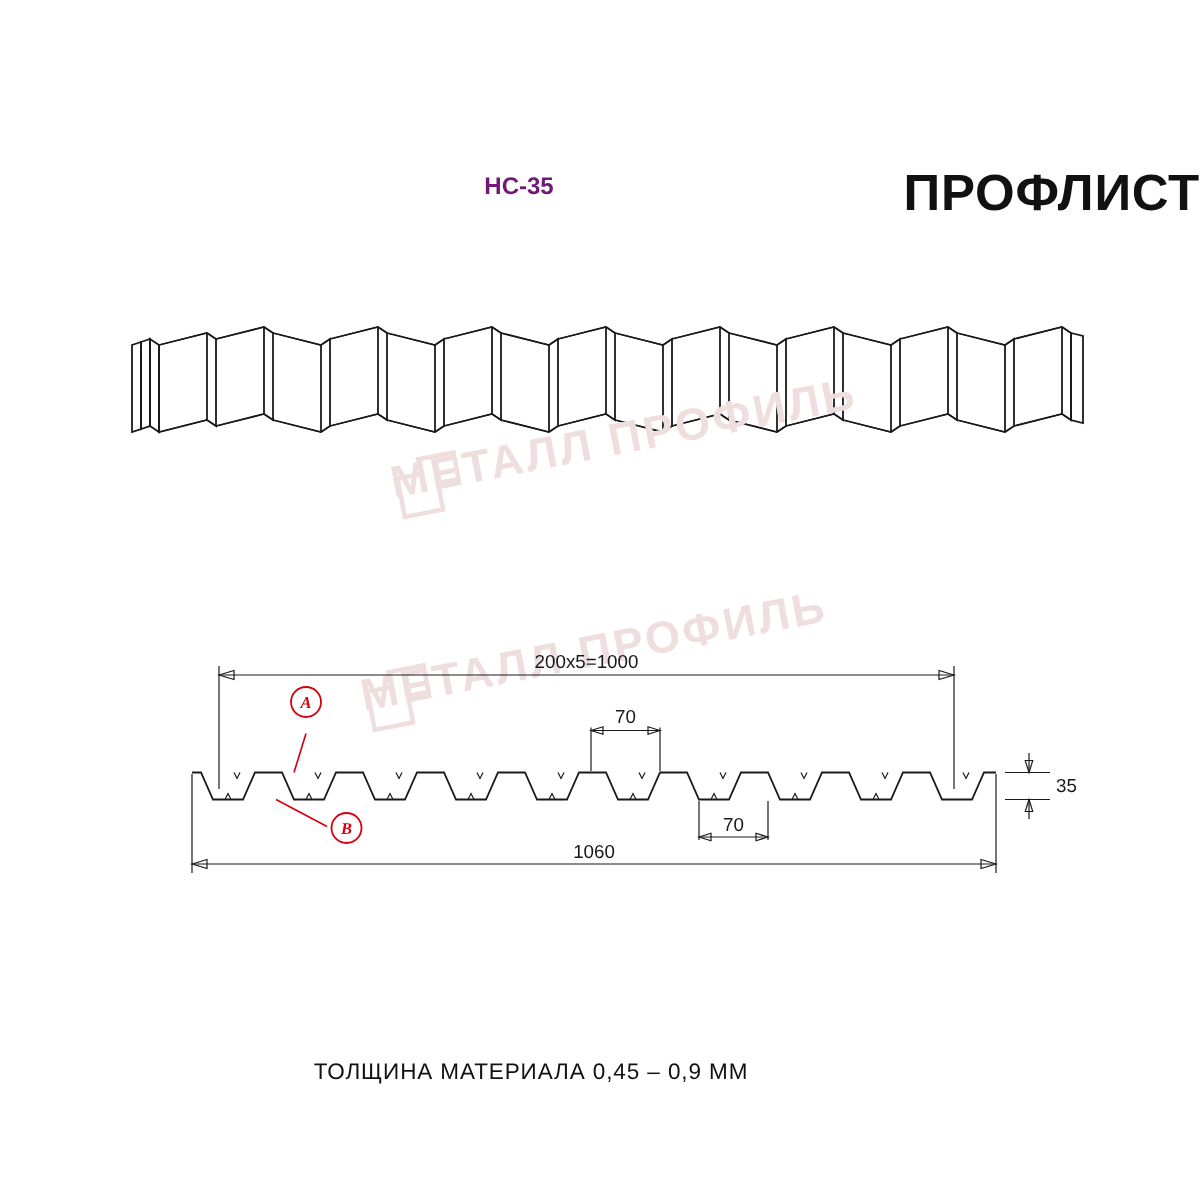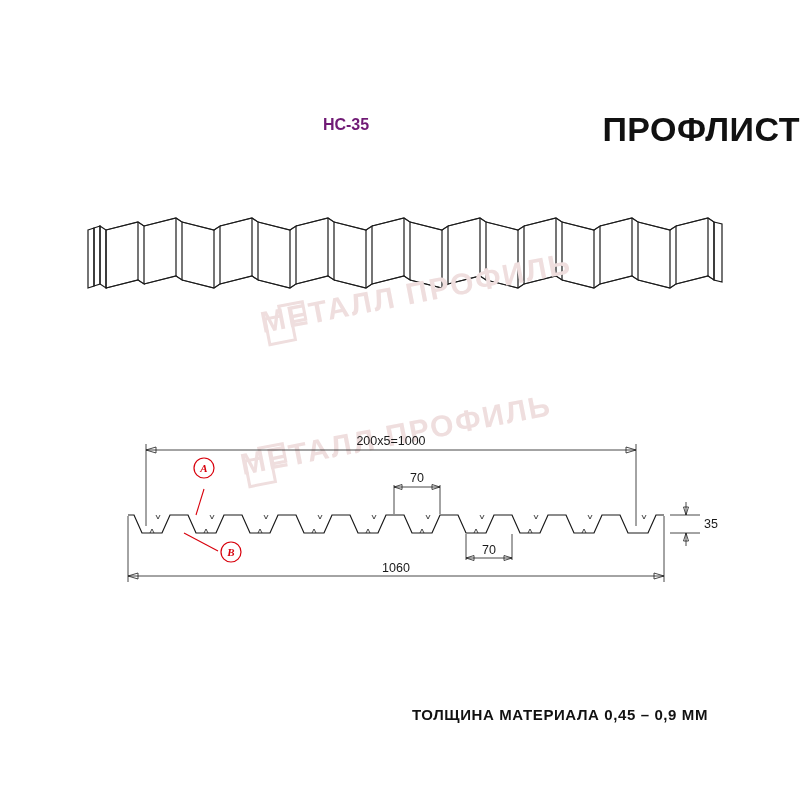--- a/index.html
+++ b/index.html
@@ -40,23 +40,23 @@
     text-align: center;
     font-size: 16px;
     font-weight: bold;
     color: #701a75;
   }
   .footer-note {
     position: absolute;
     top: 706px;
     left: 0;
     width: 708px;
-    text-align: right;
+    text-align: center;
     font-size: 15px;
-    font-weight: bold;
+    font-weight: normal;
     letter-spacing: 0.6px;
     color: #111;
   }
   .iso-wrap {
     position: absolute;
     top: 200px;
     left: 60px;
     width: 690px;
     height: 150px;
   }

